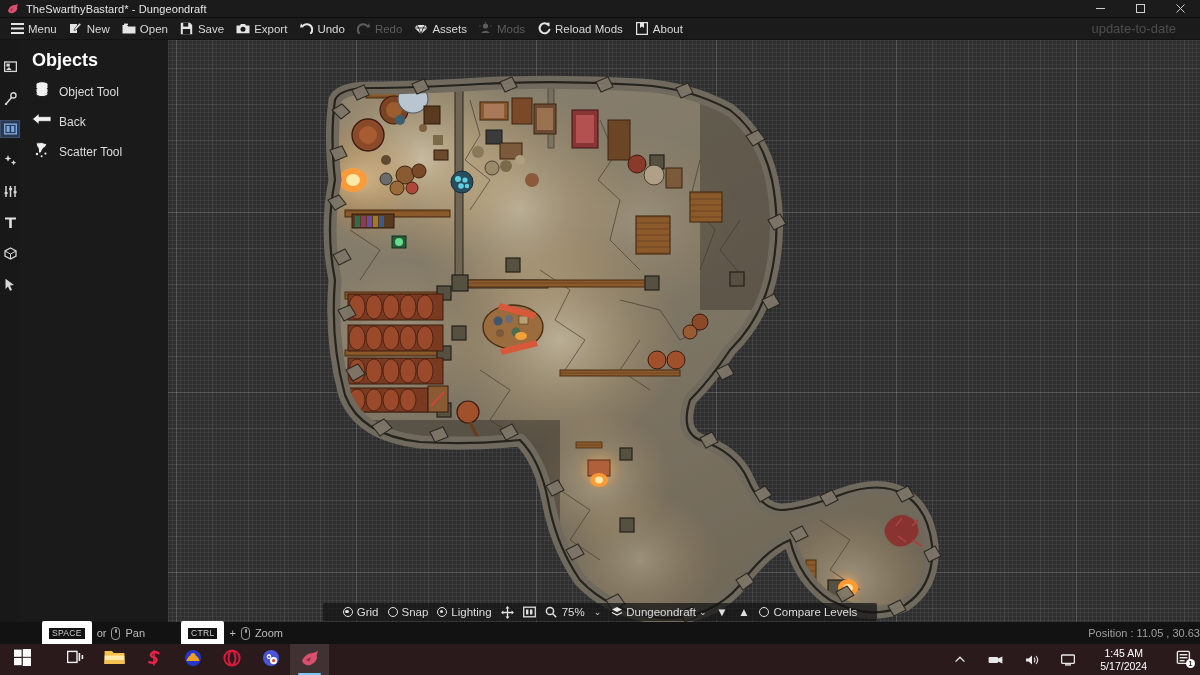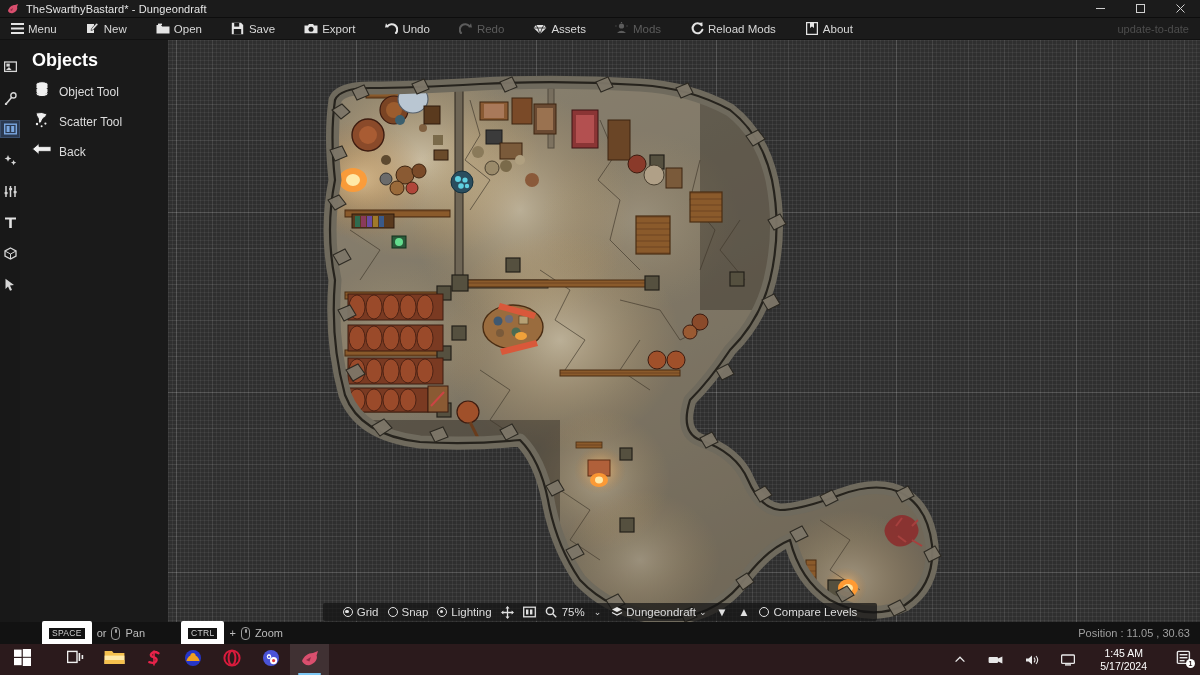--- a/index.html
+++ b/index.html
@@ -28,32 +28,31 @@
   }
   .win-btn svg { display:block; }
 
   
   .toolbar {
     position: absolute; top: 18px; left: 0; width: 1200px; height: 22px;
     background: #1b1b1b;
     display: flex; align-items: center; padding-left: 4px;
     border-bottom: 1px solid #111;
     z-index: 6;
-    gap: 17px;
   }
   .tb-item {
     display: flex; align-items: center; gap: 4px;
     padding: 0 6px; height: 22px; color: #d8d8d8; font-size: 11.5px;
     white-space: nowrap;
   }
   .tb-item.disabled { color: #5c5c5c; }
   .tb-item .ic { width: 14px; height: 14px; display: flex; align-items: center; justify-content: center; }
   .tb-item .ic svg { display: block; }
   .tb-update {
-    margin-left: auto; color: #4d4d4d; font-size: 11px; padding-right: 11px;
+    margin-left: auto; color: #4d4d4d; font-size: 13px; padding-right: 24px;
   }
 
   
   .canvas {
     position: absolute; top: 40px; left: 0; width: 1200px; height: 582px;
     background: #2f2f2f;
     overflow: hidden;
   }
   .grid-minor, .grid-major {
     position: absolute; inset: 0; pointer-events: none;
@@ -157,21 +156,21 @@
   }
   .mouse {
     width: 9px; height: 13px; border: 1px solid #9d9d9d; border-radius: 4px;
     position: relative; display: inline-block;
   }
   .mouse::after {
     content:""; position:absolute; left:3px; top:1.5px; width:2px; height:4px;
     background:#9d9d9d; border-radius:1px;
   }
   .hint .lbl { color: #bdbdbd; font-size: 11px; }
-  .position { margin-left: auto; padding-right: 10px; color: #9f9f9f; font-size: 11px; }
+  .position { margin-left: auto; color: #9f9f9f; font-size: 11px; }
 
   
   .taskbar {
     position: absolute; left: 0; top: 644px; width: 1200px; height: 31px;
     background: #2b1a1c; display: flex; align-items: center;
     z-index: 9;
   }
   .start {
     width: 44px; height: 31px; display: flex; align-items: center; justify-content: center;
   }
@@ -823,39 +822,39 @@
             <path d="M3 9 v3 a6 2.8 0 0 0 12 0 v-3"></path>
             <path d="M3 13.2 v.6 a6 2.8 0 0 0 12 0 v-.6"></path>
           </g>
         </svg>
       </span>
       <span>Object Tool</span>
     </div>
 
     <div class="panel-item">
       <span class="pic">
+        <svg width="20" height="14" viewBox="0 0 20 14">
+          <path d="M0.5 7 L7 1.5 V4.6 H19 V9.4 H7 V12.5Z" fill="#f0f0f0" stroke="#1a1a1a" stroke-width=".8"></path>
+        </svg>
+      </span>
+      <span>Back</span>
+    </div>
+
+    <div class="panel-item">
+      <span class="pic">
         <svg width="18" height="18" viewBox="0 0 18 18">
           <path d="M3 3 q6 -1.5 11 1 q-1 3 -4 4.5 q-1.4 3.4 -3.4 5.6 q-1.6 -2.6 -1.2 -5.6 q-2 -2.4 -2.4 -5.5Z" fill="#f0f0f0" stroke="#1a1a1a" stroke-width=".9"></path>
           <g fill="#f0f0f0">
               <circle cx="4" cy="14" r="1.2"></circle>
               <circle cx="8.6" cy="16.2" r="1"></circle>
               <circle cx="12.4" cy="13.6" r="1.1"></circle>
             </g>
         </svg>
       </span>
       <span>Scatter Tool</span>
-    </div>
-
-    <div class="panel-item">
-      <span class="pic">
-        <svg width="20" height="14" viewBox="0 0 20 14">
-          <path d="M0.5 7 L7 1.5 V4.6 H19 V9.4 H7 V12.5Z" fill="#f0f0f0" stroke="#1a1a1a" stroke-width=".8"></path>
-        </svg>
-      </span>
-      <span>Back</span>
     </div>
   </div>
 
   <div class="statusbar">
     <div class="hint a">
       <span class="key">SPACE</span>
       <span class="lbl">or</span>
       <span class="mouse"></span>
       <span class="lbl">Pan</span>
     </div>

